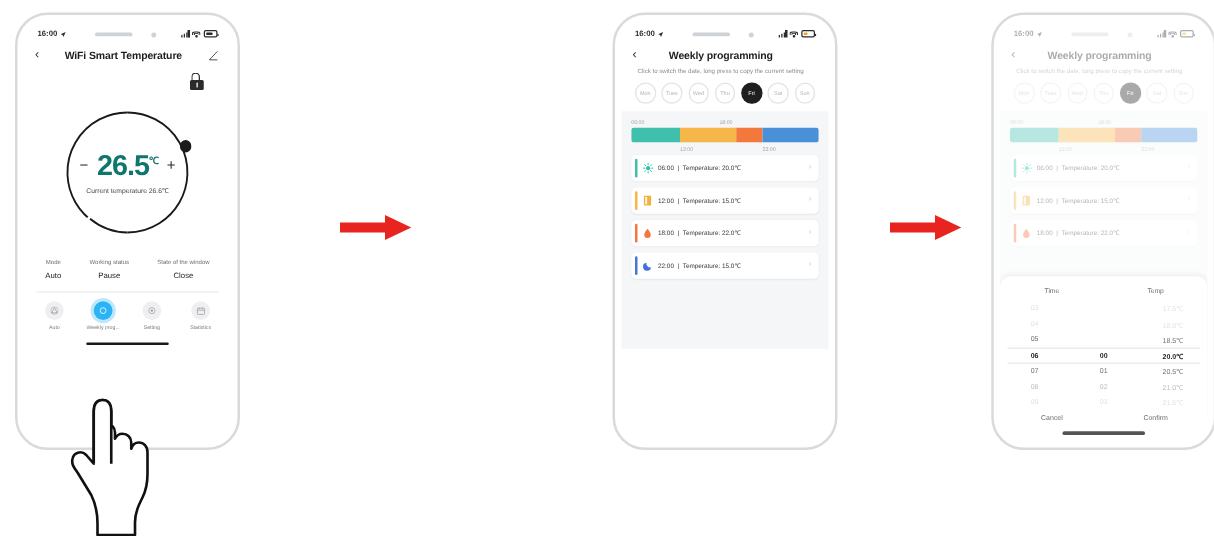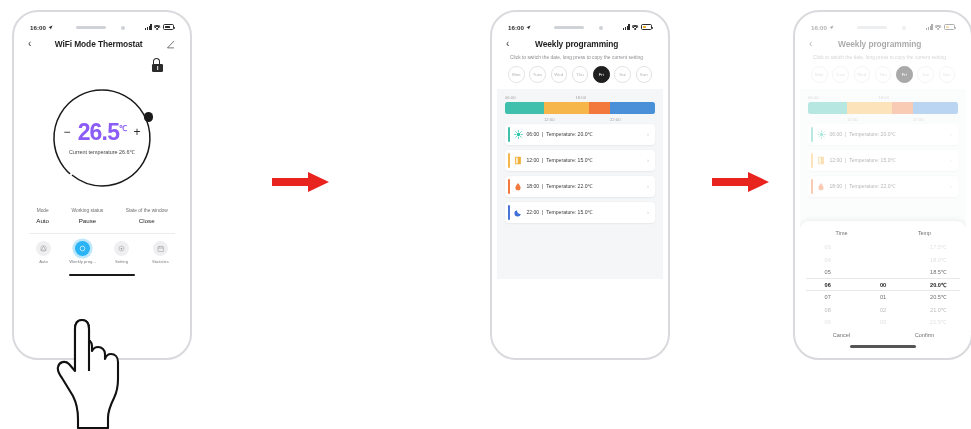--- a/index.html
+++ b/index.html
@@ -79,21 +79,21 @@
   .lockicon .bdy { position:absolute; left:0; bottom:0; width:11px; height:8px; background:#2b2b2b; border-radius:1.2px; }
   .lockicon .bdy::after { content:''; position:absolute; left:50%; top:1.8px; transform:translateX(-50%); width:1.6px; height:4px; background:#fff; border-radius:1px;}
 
   .dial-wrap { position: relative; height: 120px; margin-top: 6px; display:flex; align-items:center; justify-content:center;}
   .dial { position: relative; width: 104px; height: 104px; }
   .dial svg { position: absolute; inset: 0; }
   .dial .knob { position:absolute; right: 1px; top: 26px; width: 9.5px; height: 9.5px; border-radius:50%; background:#1a1a1a;}
   .dial .center { position:absolute; inset:0; display:flex; flex-direction:column; align-items:center; justify-content:center; }
   .dial .row { display:flex; align-items:center; gap: 7px; }
   .dial .minus,.dial .plus { font-size: 12px; color:#2b2b2b; font-weight: 300; line-height:1; }
-  .dial .bigtemp { font-size: 23px; font-weight: bold; color:#8b5cf6; letter-spacing:-0.8px; line-height:1; position:relative; }
+  .dial .bigtemp { font-size: 23px; font-weight: bold; color:#0f766e; letter-spacing:-0.8px; line-height:1; position:relative; }
   .dial .bigtemp sup { font-size: 8px; vertical-align: super; font-weight:bold; }
   .dial .cur { font-size: 5.4px; color:#444; margin-top: 4px; }
 
   .statusrow { display:flex; justify-content:space-around; padding: 0 6px; margin-top: 10px; }
   .statusrow .cell { text-align:center; }
   .statusrow .lbl { font-size: 4.8px; color:#6e6e6e; }
   .statusrow .val { font-size: 6.2px; color:#1a1a1a; margin-top: 4px; }
 
   .divider { height:1px; background:#ececec; margin: 9px 10px 0 10px; }
 
@@ -184,21 +184,21 @@
               <span></span>
               <span></span>
             </span>
           <span class="batt">
               <i style="width:70%"></i>
             </span>
         </span>
       </div>
       <div class="navbar">
         <span class="back">‹</span>
-        <span class="title">WiFi Mode Thermostat</span>
+        <span class="title">WiFi Smart Temperature</span>
         <svg class="edit" viewBox="0 0 12 12">
           <path d="M10.5 1.5L2 10.5h8.5" fill="none" stroke="#333" stroke-width="0.9"></path>
         </svg>
       </div>
 
       <div class="lock-wrap">
         <div class="lockicon">
           <div class="shk"></div>
             <div class="bdy"></div>
         </div>

